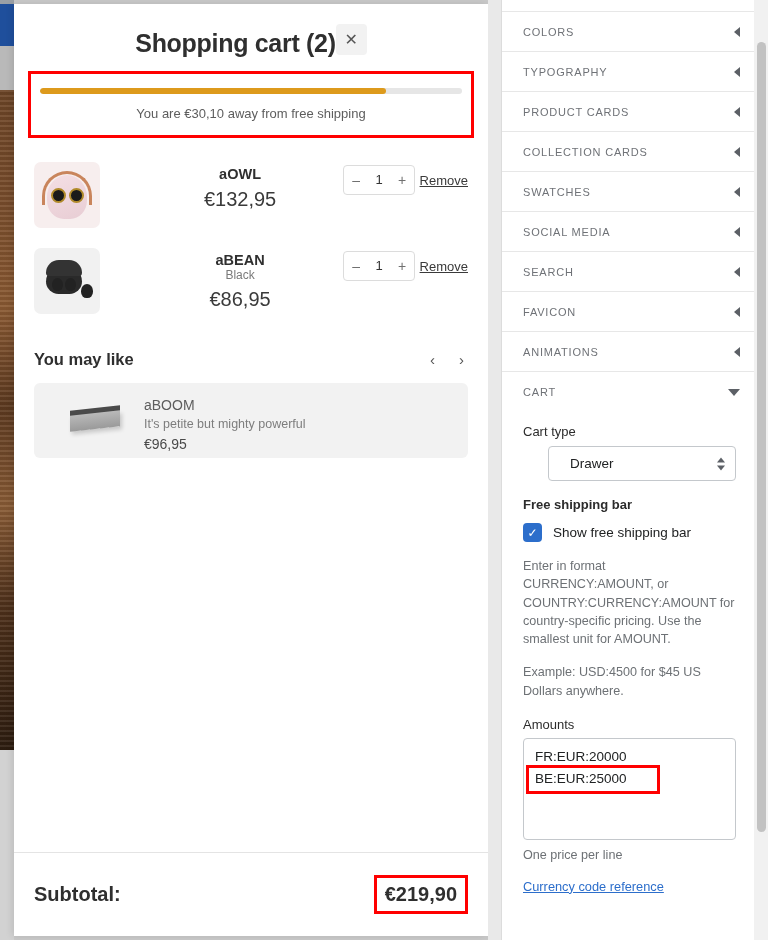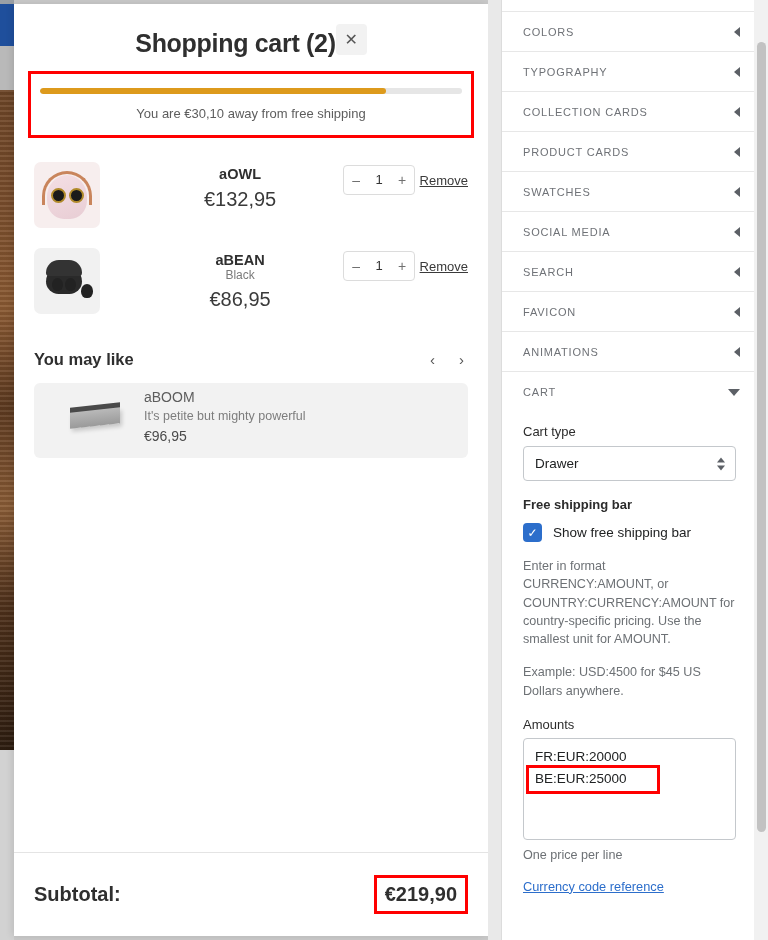--- a/index.html
+++ b/index.html
@@ -149,21 +149,21 @@
   .yml { padding: 22px 20px 0 20px; }
   .yml-head { display: flex; align-items: center; justify-content: space-between; }
   .yml-title { font-size: 16.5px; font-weight: 700; color: #2f2f2f; }
   .yml-arrows { display: flex; gap: 16px; }
   .arrow-btn {
     background: none; border: none; cursor: pointer; font-size: 15px; color: #555;
     padding: 2px 4px; line-height: 1;
   }
   .rec-card {
     margin-top: 14px; background: #f2f2f2; border-radius: 6px;
-    display: flex; align-items: flex-end; padding: 14px 14px; height: 75px;
+    display: flex; align-items: flex-start; padding: 14px 14px; height: 75px;
   }
   .rec-img { width: 90px; flex: 0 0 90px; height: 50px; position: relative; }
   .speaker {
     position: absolute; left: 22px; top: 16px; width: 50px; height: 16px;
     background: linear-gradient(180deg,#b9b9b9,#9a9a9a);
     transform: skewY(-6deg);
     box-shadow: 2px 3px 4px rgba(0,0,0,.18);
   }
   .speaker-top {
     position: absolute; left: 22px; top: 11px; width: 50px; height: 7px;
@@ -210,22 +210,22 @@
   }
   .tri-down {
     width: 0; height: 0; border-left: 6px solid transparent;
     border-right: 6px solid transparent; border-top: 7px solid #5c6066;
   }
   .sb-body { padding: 12px 21px 8px 21px; }
   .fld-label { font-size: 13px; color: #2c2c2c; margin-bottom: 7px; }
   .fld-label.bold { font-weight: 700; margin-top: 16px; }
   .select-box {
     position: relative; border: 1px solid #c4c8cc; border-radius: 4px;
-    height: 35px; display: flex; align-items: center; padding: 0 11px;
-    background: #fff; font-size: 13.5px; color: #202223; cursor: pointer;
+    height: 35px; display: flex; align-items: center; padding: 0 21px;
+    background: #fff; font-size: 13.5px; color: #202223; cursor: pointer; margin-left: 25px;
   }
   .sel-arrows {
     position: absolute; right: 10px; top: 50%; transform: translateY(-50%);
     display: flex; flex-direction: column; gap: 3px; align-items: center;
   }
   .sel-arrows i {
     display: block; width: 0; height: 0; border-left: 4px solid transparent;
     border-right: 4px solid transparent;
   }
   .sel-arrows i.up { border-bottom: 5px solid #5c6066; }
@@ -386,25 +386,25 @@
 
       <div class="sb-row">
         <span class="sb-label">COLORS</span>
         <span class="tri-left"></span>
       </div>
       <div class="sb-row">
         <span class="sb-label">TYPOGRAPHY</span>
         <span class="tri-left"></span>
       </div>
       <div class="sb-row">
+        <span class="sb-label">PRODUCT CARDS</span>
+        <span class="tri-left"></span>
+      </div>
+      <div class="sb-row">
         <span class="sb-label">COLLECTION CARDS</span>
-        <span class="tri-left"></span>
-      </div>
-      <div class="sb-row">
-        <span class="sb-label">PRODUCT CARDS</span>
         <span class="tri-left"></span>
       </div>
       <div class="sb-row">
         <span class="sb-label">SWATCHES</span>
         <span class="tri-left"></span>
       </div>
       <div class="sb-row">
         <span class="sb-label">SOCIAL MEDIA</span>
         <span class="tri-left"></span>
       </div>

